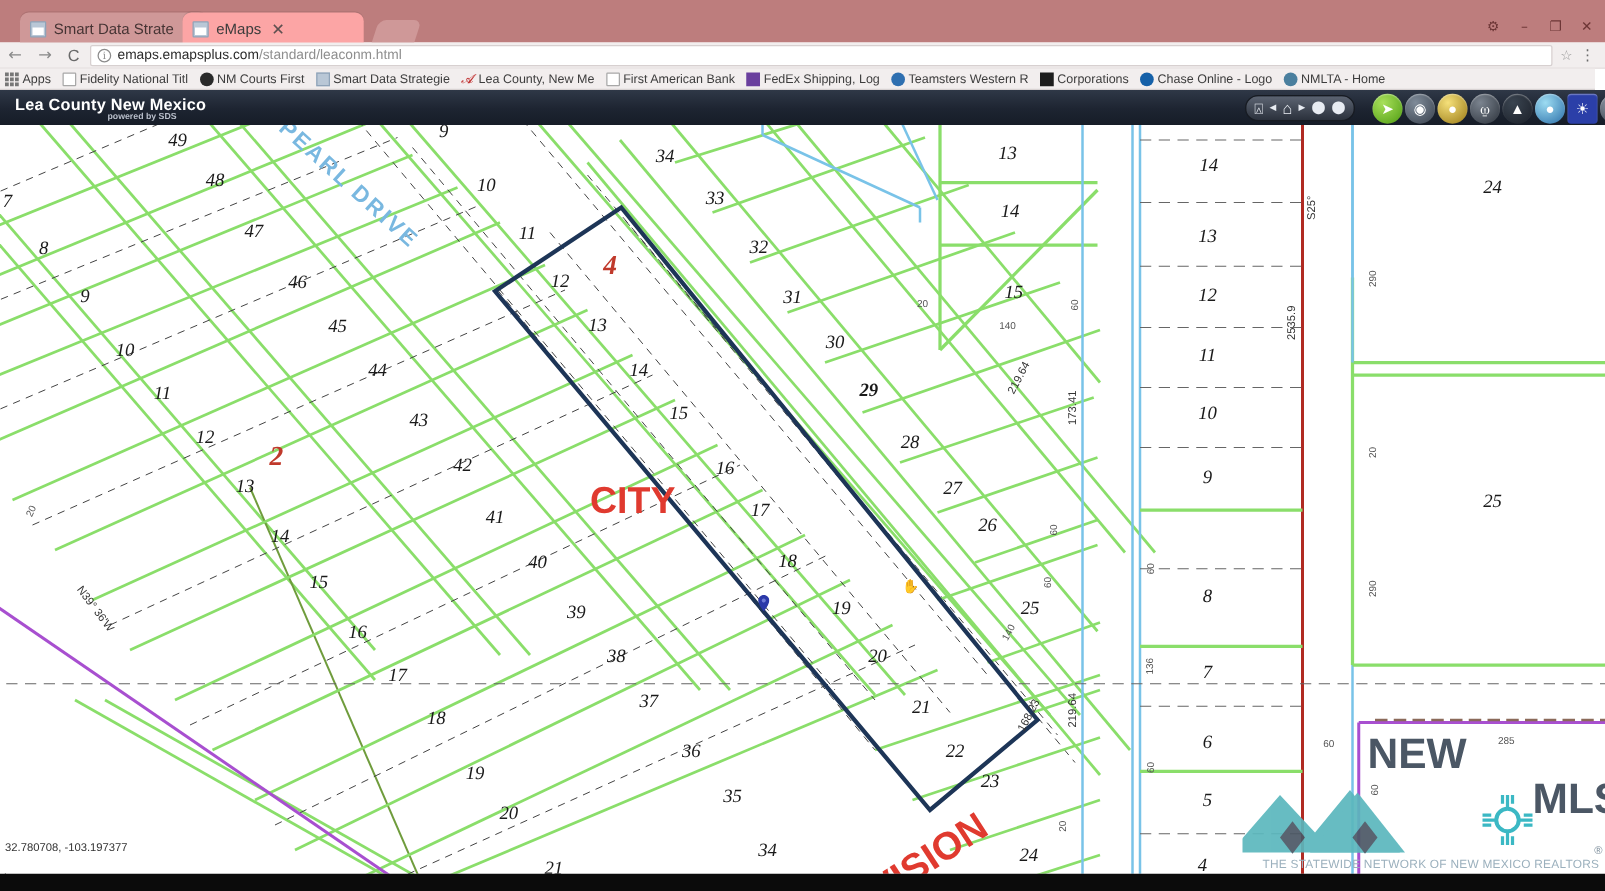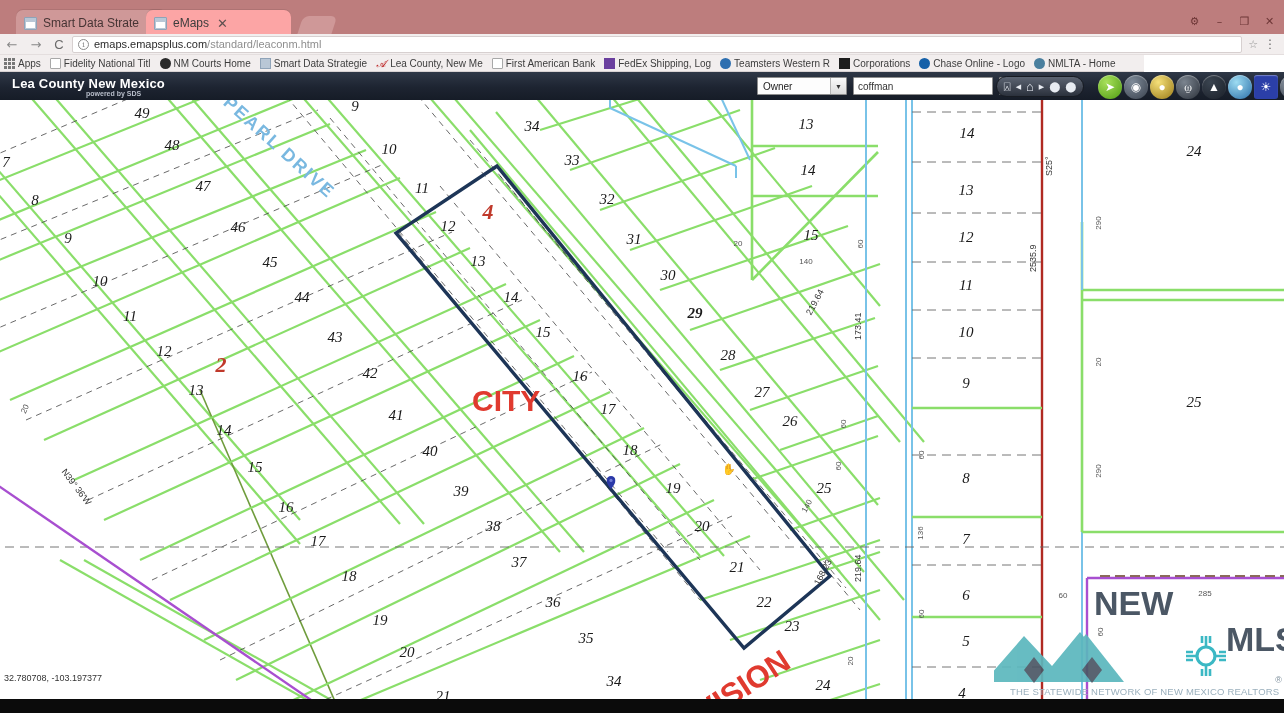--- a/index.html
+++ b/index.html
@@ -84,21 +84,21 @@
     color: #8c8c8c; font-size: 8px; line-height: 9px; text-align: center;
     margin-right: 5px; flex: 0 0 auto; font-family: "DejaVu Serif", serif;
   }
   .urltext { font-size: 11px; color: #2b2b2b; white-space: nowrap; }
   .urltext .dim { color: #8e8e8e; }
   .staricon { color: #9a9a9a; font-size: 11px; margin-right: 6px; }
   .menuicon { color: #6a6a6a; font-size: 12px; margin-right: 8px; letter-spacing: 0; }
 
   
   .bookmarks {
-    position: absolute; left: 0; top: 55px; width: 1144px; height: 17px;
+    position: absolute; left: 0; top: 55px; width: 1276px; height: 17px;
     background: #f2eeee; border-bottom: 1px solid #d8d2d2;
     display: flex; align-items: center; padding-left: 4px;
   }
   .bmk {
     display: flex; align-items: center; margin-right: 9px; flex: 0 0 auto;
     font-size: 10px; color: #3d3d3d; white-space: nowrap;
   }
   .bmk .bi { width: 11px; height: 11px; margin-right: 3px; flex: 0 0 auto; }
   .appsgrid {
     display: grid; grid-template-columns: repeat(3,3px); grid-template-rows: repeat(3,3px);
@@ -320,21 +320,21 @@
           <i></i>
         </span>
       <span>Apps</span>
     </div>
     <div class="bmk">
       <span class="bi pageicon"></span>
       <span>Fidelity National Titl</span>
     </div>
     <div class="bmk">
       <span class="bi dot-ico" style="background:#2a2a2a"></span>
-      <span>NM Courts Home</span>
+      <span>NM Courts First</span>
     </div>
     <div class="bmk">
       <span class="bi" style="background:#b9c7d6;border:1px solid #8fa3b8"></span>
       <span>Smart Data Strategie</span>
     </div>
     <div class="bmk">
       <span class="bi" style="color:#c03030;font-size:10px;font-family:'Liberation Serif',serif;font-style:italic;line-height:11px">𝓐</span>
       <span>Lea County, New Me</span>
     </div>
     <div class="bmk">
@@ -657,28 +657,20 @@
       <div class="mlsreg">®</div>
       <div class="mlstag">THE STATEWIDE NETWORK OF NEW MEXICO REALTORS</div>
     </div>
   </div>
 
   <div class="apphdr">
     <div class="apptitle">Lea County New Mexico</div>
     <div class="appsub">powered by SDS</div>
   </div>
 
-  <div class="searchwrap">
-    <div class="selwrap">
-      <span>Owner</span>
-      <span class="selcaret">▼</span>
-    </div>
-    <div class="qinput">coffman</div>
-    <div class="gobtn">Go</div>
-  </div>
 
   <div class="toolpill">
     <span style="font-size:12px">⍓</span>
     <span style="font-size:7px">◀</span>
     <span style="font-size:13px">⌂</span>
     <span style="font-size:7px">▶</span>
     <span style="font-size:10px">⬤</span>
     <span style="font-size:10px">⬤</span>
   </div>
 

